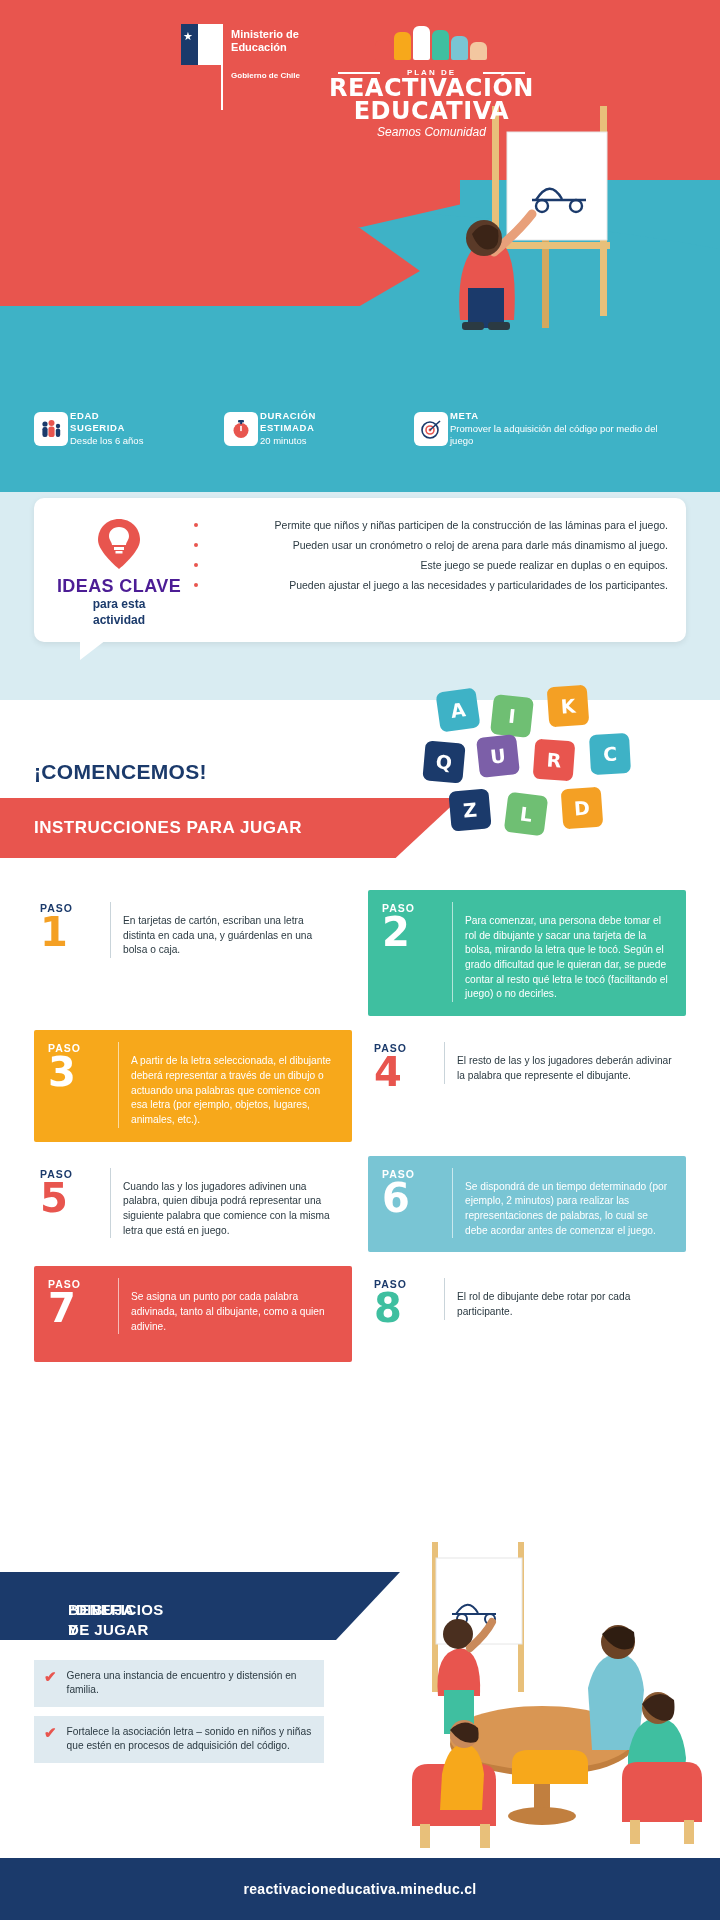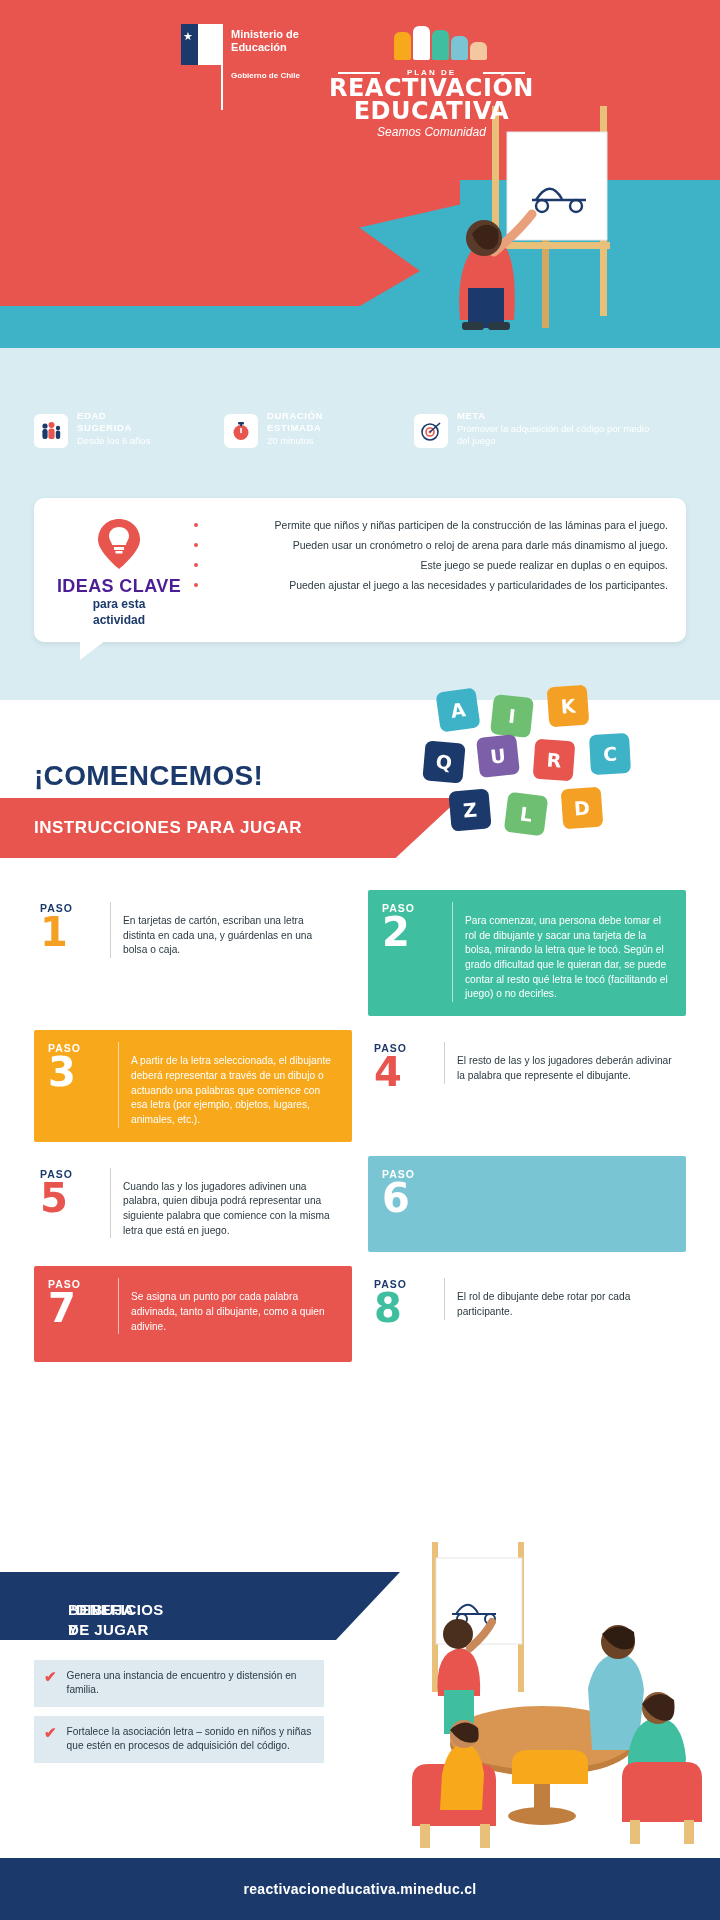--- a/index.html
+++ b/index.html
@@ -15,21 +15,21 @@
     width: 720px;
     height: 1920px;
     background: #d9ecf2;
     overflow: hidden;
   }
 
   
   .hero {
     position: relative;
     width: 720px;
-    height: 348px;
+    height: 492px;
     background: #3eb2c6;
     overflow: hidden;
   }
   .hero-teal-top {
     position: absolute;
     left: 0; top: 0;
     width: 720px; height: 180px;
     background: #e8554e;
   }
   .hero-red-shape {
@@ -147,21 +147,21 @@
   
   .info-strip {
     position: absolute;
     left: 0; top: 410px;
     width: 720px;
     display: flex;
     gap: 10px;
     padding: 0 34px;
     z-index: 4;
   }
-  .info-item { display: flex; gap: 9px; align-items: flex-end; }
+  .info-item { display: flex; gap: 2px; align-items: center; }
   .info-icon {
     width: 34px; height: 34px; border-radius: 6px;
     background: #fff; flex: 0 0 34px;
     display: flex; align-items: center; justify-content: center;
   }
   .info-text { color: #fff; }
   .info-label { font-size: 9.5px; font-weight: bold; letter-spacing: 0.6px; line-height: 1.25; }
   .info-value { font-size: 9.5px; line-height: 1.3; margin-top: 1px; }
 
   
@@ -207,21 +207,21 @@
     position: absolute; left: 0; top: 5px;
     width: 4px; height: 4px; border-radius: 50%;
     background: #e8554e;
   }
 
   
   .comencemos {
     position: absolute;
     left: 34px; top: 760px;
     color: #1b3a6b;
-    font-size: 28px;
+    font-size: 21px;
     font-weight: bold;
     letter-spacing: 0.3px;
     z-index: 4;
   }
   .instr-banner {
     position: absolute;
     left: 0; top: 798px;
     width: 460px; height: 60px;
     background: #e8554e;
     clip-path: polygon(0 0, 100% 0, 86% 100%, 0 100%);
@@ -563,20 +563,21 @@
           <div class="step-word" style="color:#1b3a6b">PASO</div>
           <div class="step-num" style="color:#e8554e">5</div>
         </div>
         <div class="step-body">Cuando las y los jugadores adivinen una palabra, quien dibuja podrá representar una siguiente palabra que comience con la misma letra que está en juego.</div>
       </div>
       <div class="step oncolor" style="background:#79c5d4">
         <div class="step-numblock">
           <div class="step-word" style="color:#ffffff">PASO</div>
           <div class="step-num" style="color:#ffffff">6</div>
         </div>
+        <div class="step-body">Se dispondrá de un tiempo determinado (por ejemplo, 2 minutos) para realizar las representaciones de palabras, lo cual se debe acordar antes de comenzar el juego.</div>
       </div>
     </div>
 
     <div class="step-row">
       <div class="step oncolor" style="background:#e8554e">
         <div class="step-numblock">
           <div class="step-word" style="color:#ffffff">PASO</div>
           <div class="step-num" style="color:#ffffff">7</div>
         </div>
         <div class="step-body">Se asigna un punto por cada palabra adivinada, tanto al dibujante, como a quien adivine.</div>

